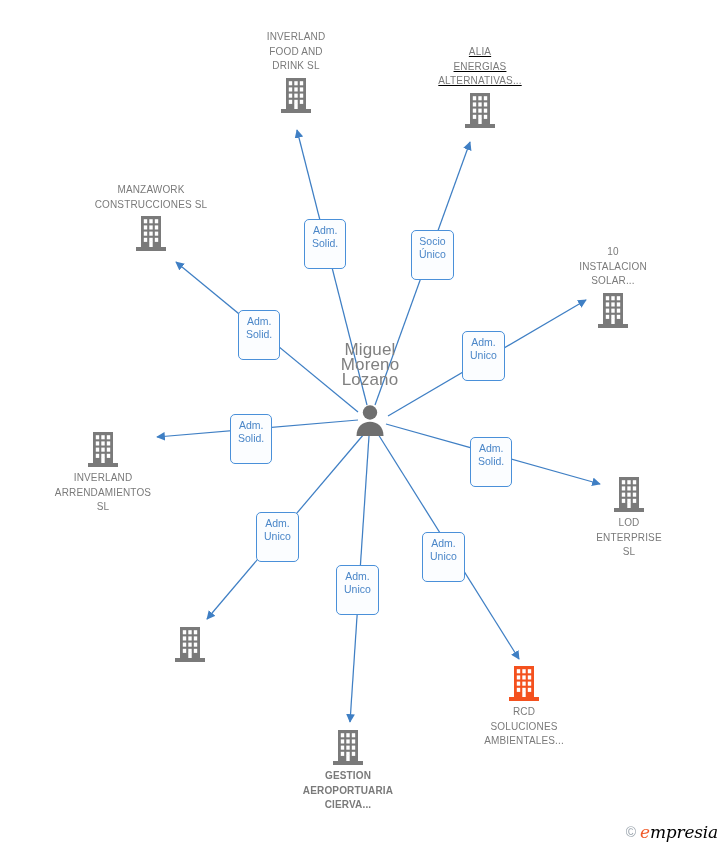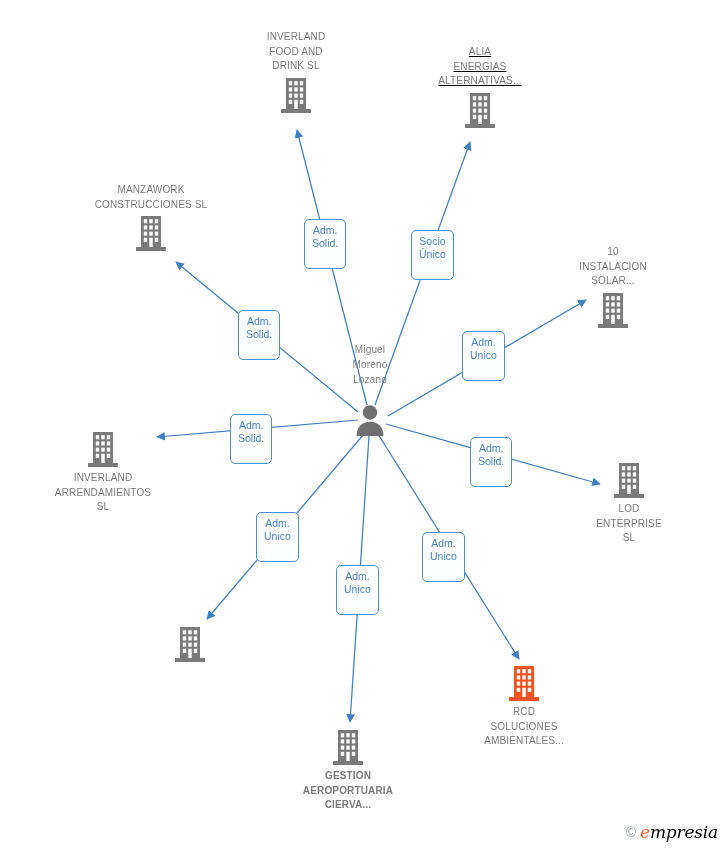--- a/index.html
+++ b/index.html
@@ -34,21 +34,21 @@
     z-index: 3;
   }
   .node-label {
     font-size: 10px;
     line-height: 14.5px;
     color: #7a7a7a;
     letter-spacing: 0.15px;
     white-space: pre-line;
   }
   .node-label.person {
-    font-size: 10px;
+    font-size: 17px;
     line-height: 15px;
     color: #808080;
   }
   .icon-wrap {
     display: block;
     line-height: 0;
   }
   .node.label-top .icon-wrap { margin-top: 3px; }
   .node.label-bottom .icon-wrap { margin-bottom: 2px; }
 
@@ -254,21 +254,21 @@
                 <rect x="15.3" y="22.8" width="3.4" height="4.1"></rect>
                 <rect x="20.8" y="22.8" width="3.4" height="4.1"></rect>
                 <rect x="15.3" y="26.5" width="3.4" height="5.5"></rect>
               </g>
             </g>
           </svg></span>
         <div class="node-label">INVERLAND
 ARRENDAMIENTOS
 SL</div>
       </div>
-      <div class="node label-bottom" style="left: 629px; top: 462px;">
+      <div class="node label-bottom" style="left: 629px; top: 476px;">
         <span class="icon-wrap"><svg width="34" height="38" viewBox="0 0 34 38">
             <g fill="#7a7a7a">
               <path d="M7 1 H27 V32 H7 Z"></path>
               <rect x="2" y="32" width="30" height="4"></rect>
               <g fill="#ffffff">
                 <rect x="9.8" y="4.2" width="3.4" height="4.1"></rect>
                 <rect x="15.3" y="4.2" width="3.4" height="4.1"></rect>
                 <rect x="20.8" y="4.2" width="3.4" height="4.1"></rect>
                 <rect x="9.8" y="10.4" width="3.4" height="4.1"></rect>
                 <rect x="15.3" y="10.4" width="3.4" height="4.1"></rect>

